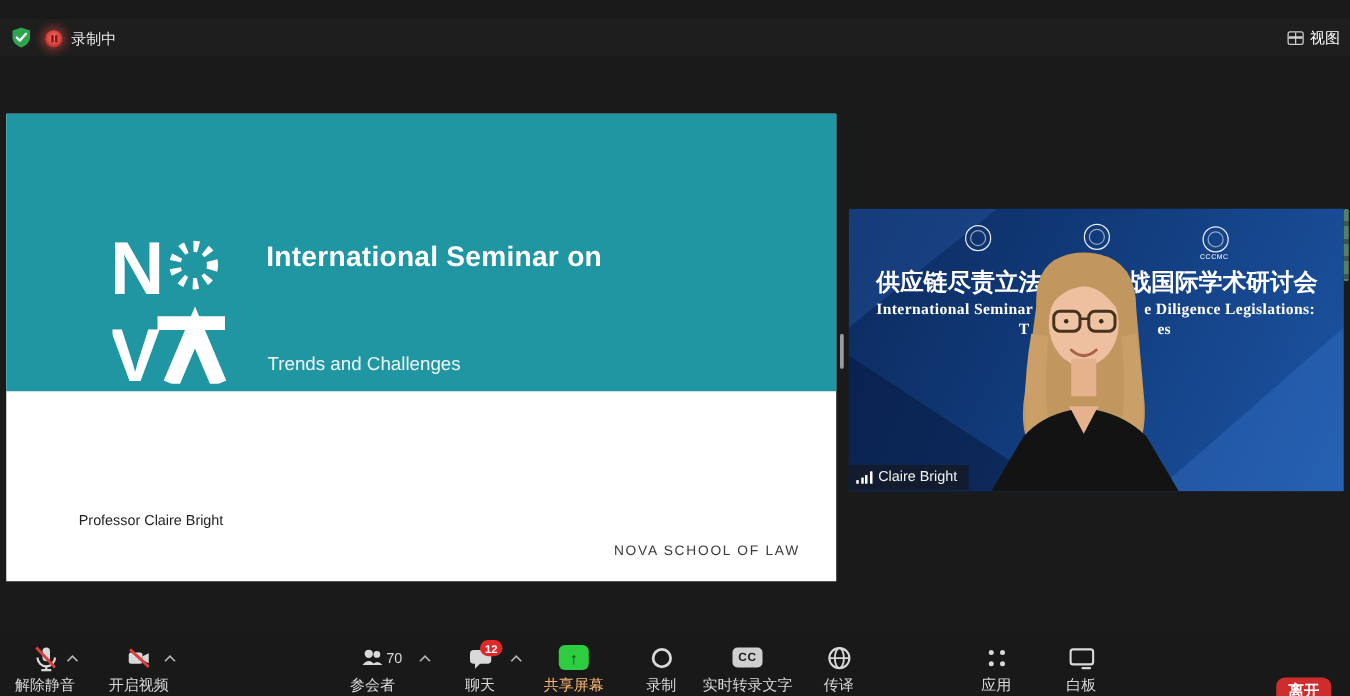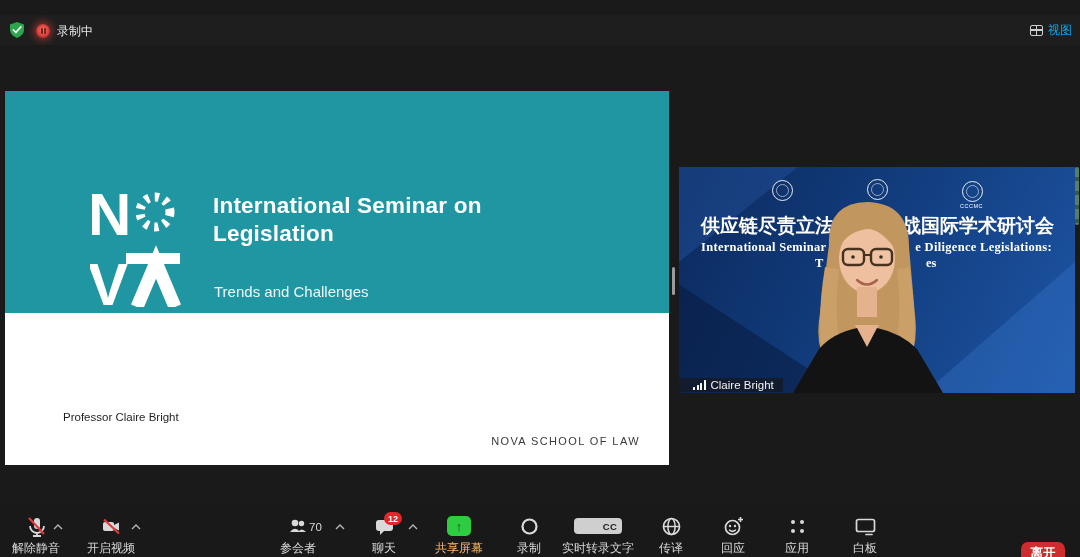--- a/index.html
+++ b/index.html
@@ -9,21 +9,21 @@
   
   .topbar{position:absolute;left:0;top:0;width:100%;height:30px;background:#1e1e1e;margin-top:15px;}
   .shield{position:absolute;left:8px;top:6px;width:18px;height:18px;}
   .rec-dot{position:absolute;left:36px;top:9px;width:14px;height:14px;border-radius:50%;
            background:radial-gradient(circle at 50% 45%,#ff7a6a,#c62f2f 70%);
            box-shadow:0 0 7px 3px rgba(230,70,60,.45);}
   .rec-dot i{position:absolute;top:4px;width:2px;height:6px;background:#7d1d18;border-radius:1px;}
   .rec-dot i.b1{left:5px}.rec-dot i.b2{left:8px}
   .rec-label{position:absolute;left:57px;top:8px;font-size:12px;color:#e8e8e8;}
   .view-btn{position:absolute;left:1030px;top:6px;height:18px;display:flex;align-items:center;gap:5px;
-            font-size:12px;color:#0ea5e9;cursor:default;}
+            font-size:12px;color:#ffffff;cursor:default;}
   .grid-ico{display:inline-block;width:13px;height:11px;border:1.5px solid #cfcfcf;border-radius:2px;
             position:relative;box-sizing:border-box;}
   .grid-ico:before{content:"";position:absolute;left:4.5px;top:0;width:1.5px;height:100%;background:#cfcfcf;}
   .grid-ico:after{content:"";position:absolute;left:0;top:3.5px;width:100%;height:1.5px;background:#cfcfcf;}
 
   
   .slide{position:absolute;left:5px;top:91px;width:664px;height:374px;background:#ffffff;}
   .slide-teal{position:absolute;left:0;top:0;width:100%;height:222px;background:#2196a3;}
   .nova-logo{position:absolute;left:85px;top:96px;}
   .slide-title{position:absolute;left:208px;top:101px;font-size:22.5px;font-weight:bold;color:#fff;
@@ -48,37 +48,37 @@
   .vl1{left:93px;top:13px}.vl2{left:188px;top:12px}.vl3{left:283px;top:14px}
   .vlogo-cap{position:absolute;left:281px;top:36px;font-size:5.5px;color:#fff;letter-spacing:.5px;}
   .vt{position:absolute;color:#fff;font-family:"Liberation Serif","DejaVu Serif",serif;white-space:nowrap;}
   .vt-cn{top:46px;font-size:19px;font-weight:bold;}
   .vt-cn.l{left:22px}.vt-cn.r{right:21px}
   .vt-en1{top:73px;font-size:12.5px;font-weight:bold;letter-spacing:.3px;}
   .vt-en1.l{left:22px}.vt-en1.r{right:23px}
   .vt-en2{top:89px;font-size:12.5px;font-weight:bold;}
   .vt-en2.l{left:136px}.vt-en2.r{left:247px}
   .speaker{position:absolute;left:88px;top:30px;}
-  .name-tag{position:absolute;left:0;bottom:1px;height:14px;display:flex;align-items:center;gap:5px;
-            padding:0 9px 0 14px;background:rgba(22,26,36,.78);}
+  .name-tag{position:absolute;left:0;bottom:1px;height:20px;display:flex;align-items:center;gap:5px;
+            padding:0 9px 0 6px;background:rgba(22,26,36,.78);}
   .name-tag span{font-size:11.5px;color:#f2f2f2;}
   .sig{display:flex;align-items:flex-end;gap:1.5px;height:10px;}
   .sig i{display:block;width:2px;background:#fff;border-radius:.5px;}
   .sig .s1{height:3px}.sig .s2{height:5px}.sig .s3{height:7px}.sig .s4{height:10px}
 
   
   .toolbar{position:absolute;left:0;top:505px;width:100%;height:52px;background:#191919;}
   .tb{position:absolute;top:9px;width:84px;margin-left:-42px;text-align:center;cursor:default;}
   .tb .ic{height:24px;display:flex;align-items:center;justify-content:center;}
   .tb .lb{margin-top:2px;font-size:12px;color:#d9d9d9;white-space:nowrap;}
   .tb.green .lb{color:#fdba74;}
   .share-ic{width:24px;height:20px;background:#2ecc40;border-radius:5px;display:flex;align-items:center;
             justify-content:center;color:#103a14;font-weight:bold;font-size:13px;line-height:1;}
   .cc-ic{width:24px;height:16px;background:#cfcfcf;border-radius:4px;color:#1c1c1c;font-weight:bold;
-         font-size:9.5px;display:flex;align-items:center;justify-content:center;letter-spacing:.5px;padding-left:24px;}
+         font-size:9.5px;display:flex;align-items:center;justify-content:center;letter-spacing:.5px;}
   .chev{position:absolute;top:19px;}
   .count{position:absolute;left:309px;top:16px;font-size:11.5px;color:#d9d9d9;}
   .badge{position:absolute;left:384px;top:7px;min-width:18px;height:13px;border-radius:7px;background:#e02828;
          color:#fff;font-size:9px;font-weight:bold;display:flex;align-items:center;justify-content:center;padding:0 2px;box-sizing:border-box;}
   .leave{position:absolute;left:1021px;top:19px;width:44px;height:23px;background:#cf2d2d;border:none;
          border-radius:7px;color:#fff;font-size:12.5px;font-weight:bold;font-family:inherit;
          display:flex;align-items:center;justify-content:center;cursor:default;margin-top:18px;}
 </style>
 </head>
 <body>
@@ -107,21 +107,20 @@
     <svg class="nova-logo" width="92" height="120" viewBox="0 0 92 120">
       <text x="-2" y="48" font-family="Liberation Sans, DejaVu Sans, sans-serif" font-weight="bold" font-size="60" fill="#ffffff">N</text>
       <circle cx="65" cy="25" r="15" fill="none" stroke="#ffffff" stroke-width="9" stroke-dasharray="4.2 5.8"></circle>
       <text x="-2" y="118" font-family="Liberation Sans, DejaVu Sans, sans-serif" font-weight="bold" font-size="60" fill="#ffffff">V</text>
       <rect x="36" y="66" width="54" height="11" fill="#ffffff"></rect>
       <path d="M47 120 L66 75 L85 120" fill="none" stroke="#ffffff" stroke-width="13"></path>
     </svg>
 
     <div class="slide-title">
       <div>International Seminar on</div>
-      <div>Legislation</div>
     </div>
     <div class="slide-sub">Trends and Challenges</div>
     <div class="presenter">Professor Claire Bright</div>
     <div class="slide-footer">NOVA SCHOOL OF LAW</div>
   </div>
 
   <div class="pane-scroll"></div>
 
   <div class="video">
     <div class="vshape vs3"></div>
@@ -258,32 +257,20 @@
       <div class="ic">
           <svg width="23" height="23" viewBox="0 0 23 23">
         <circle cx="11.5" cy="11.5" r="8" stroke="#d9d9d9" stroke-width="1.7" fill="none"></circle>
         <ellipse cx="11.5" cy="11.5" rx="3.6" ry="8" stroke="#d9d9d9" stroke-width="1.5" fill="none"></ellipse>
         <path d="M3.5 11.5 h16" stroke="#d9d9d9" stroke-width="1.5"></path>
       </svg>
         </div>
       <div class="lb">传译</div>
     </div>
 
-    <div class="tb" style="left:733px">
-      <div class="ic">
-          <svg width="23" height="23" viewBox="0 0 23 23">
-        <circle cx="10.5" cy="12.5" r="7" stroke="#d9d9d9" stroke-width="1.7" fill="none"></circle>
-        <circle cx="8" cy="11" r="1.2" fill="#d9d9d9"></circle>
-        <circle cx="13" cy="11" r="1.2" fill="#d9d9d9"></circle>
-        <path d="M7.5 15 q3 2.8 6 0" stroke="#d9d9d9" stroke-width="1.5" fill="none" stroke-linecap="round"></path>
-        <path d="M18.5 2 v5 M16 4.5 h5" stroke="#d9d9d9" stroke-width="1.6"></path>
-      </svg>
-        </div>
-      <div class="lb">回应</div>
-    </div>
 
     <div class="tb" style="left:797px">
       <div class="ic">
           <svg width="23" height="23" viewBox="0 0 23 23">
         <circle cx="7" cy="7" r="2" fill="#d9d9d9"></circle>
         <circle cx="16" cy="7" r="2" fill="#d9d9d9"></circle>
         <circle cx="7" cy="16" r="2" fill="#d9d9d9"></circle>
         <circle cx="16" cy="16" r="2" fill="#d9d9d9"></circle>
       </svg>
         </div>

